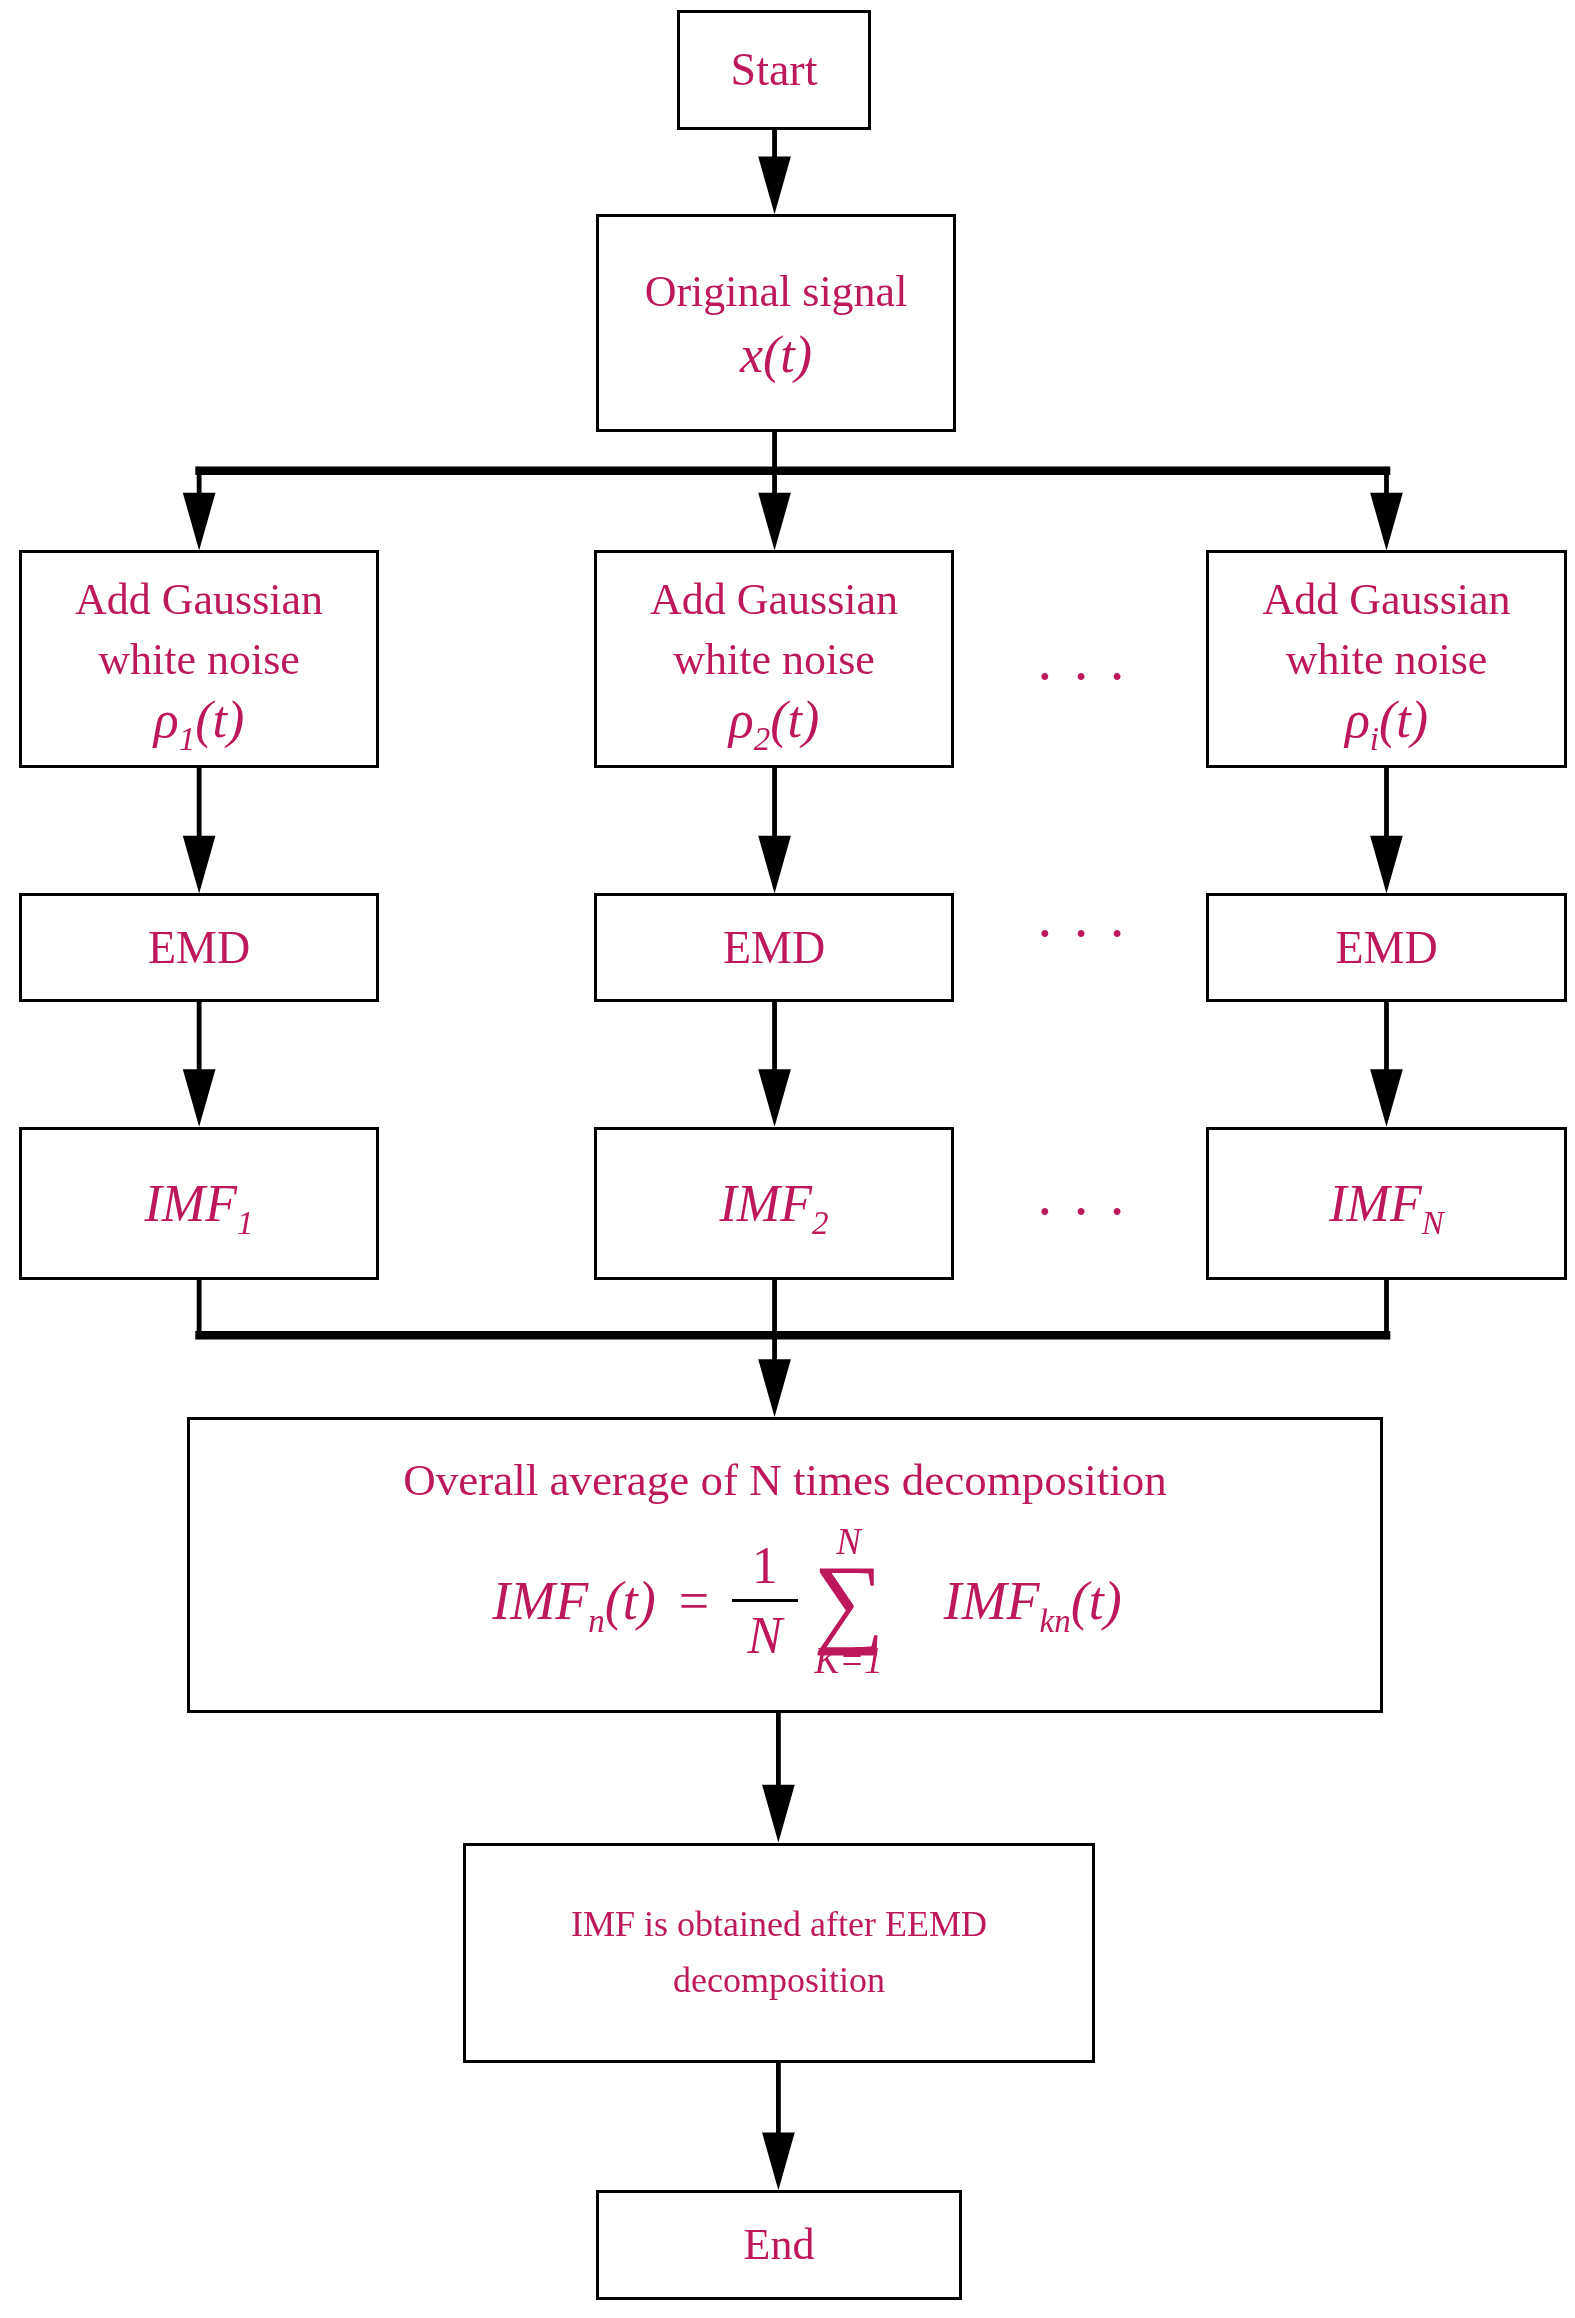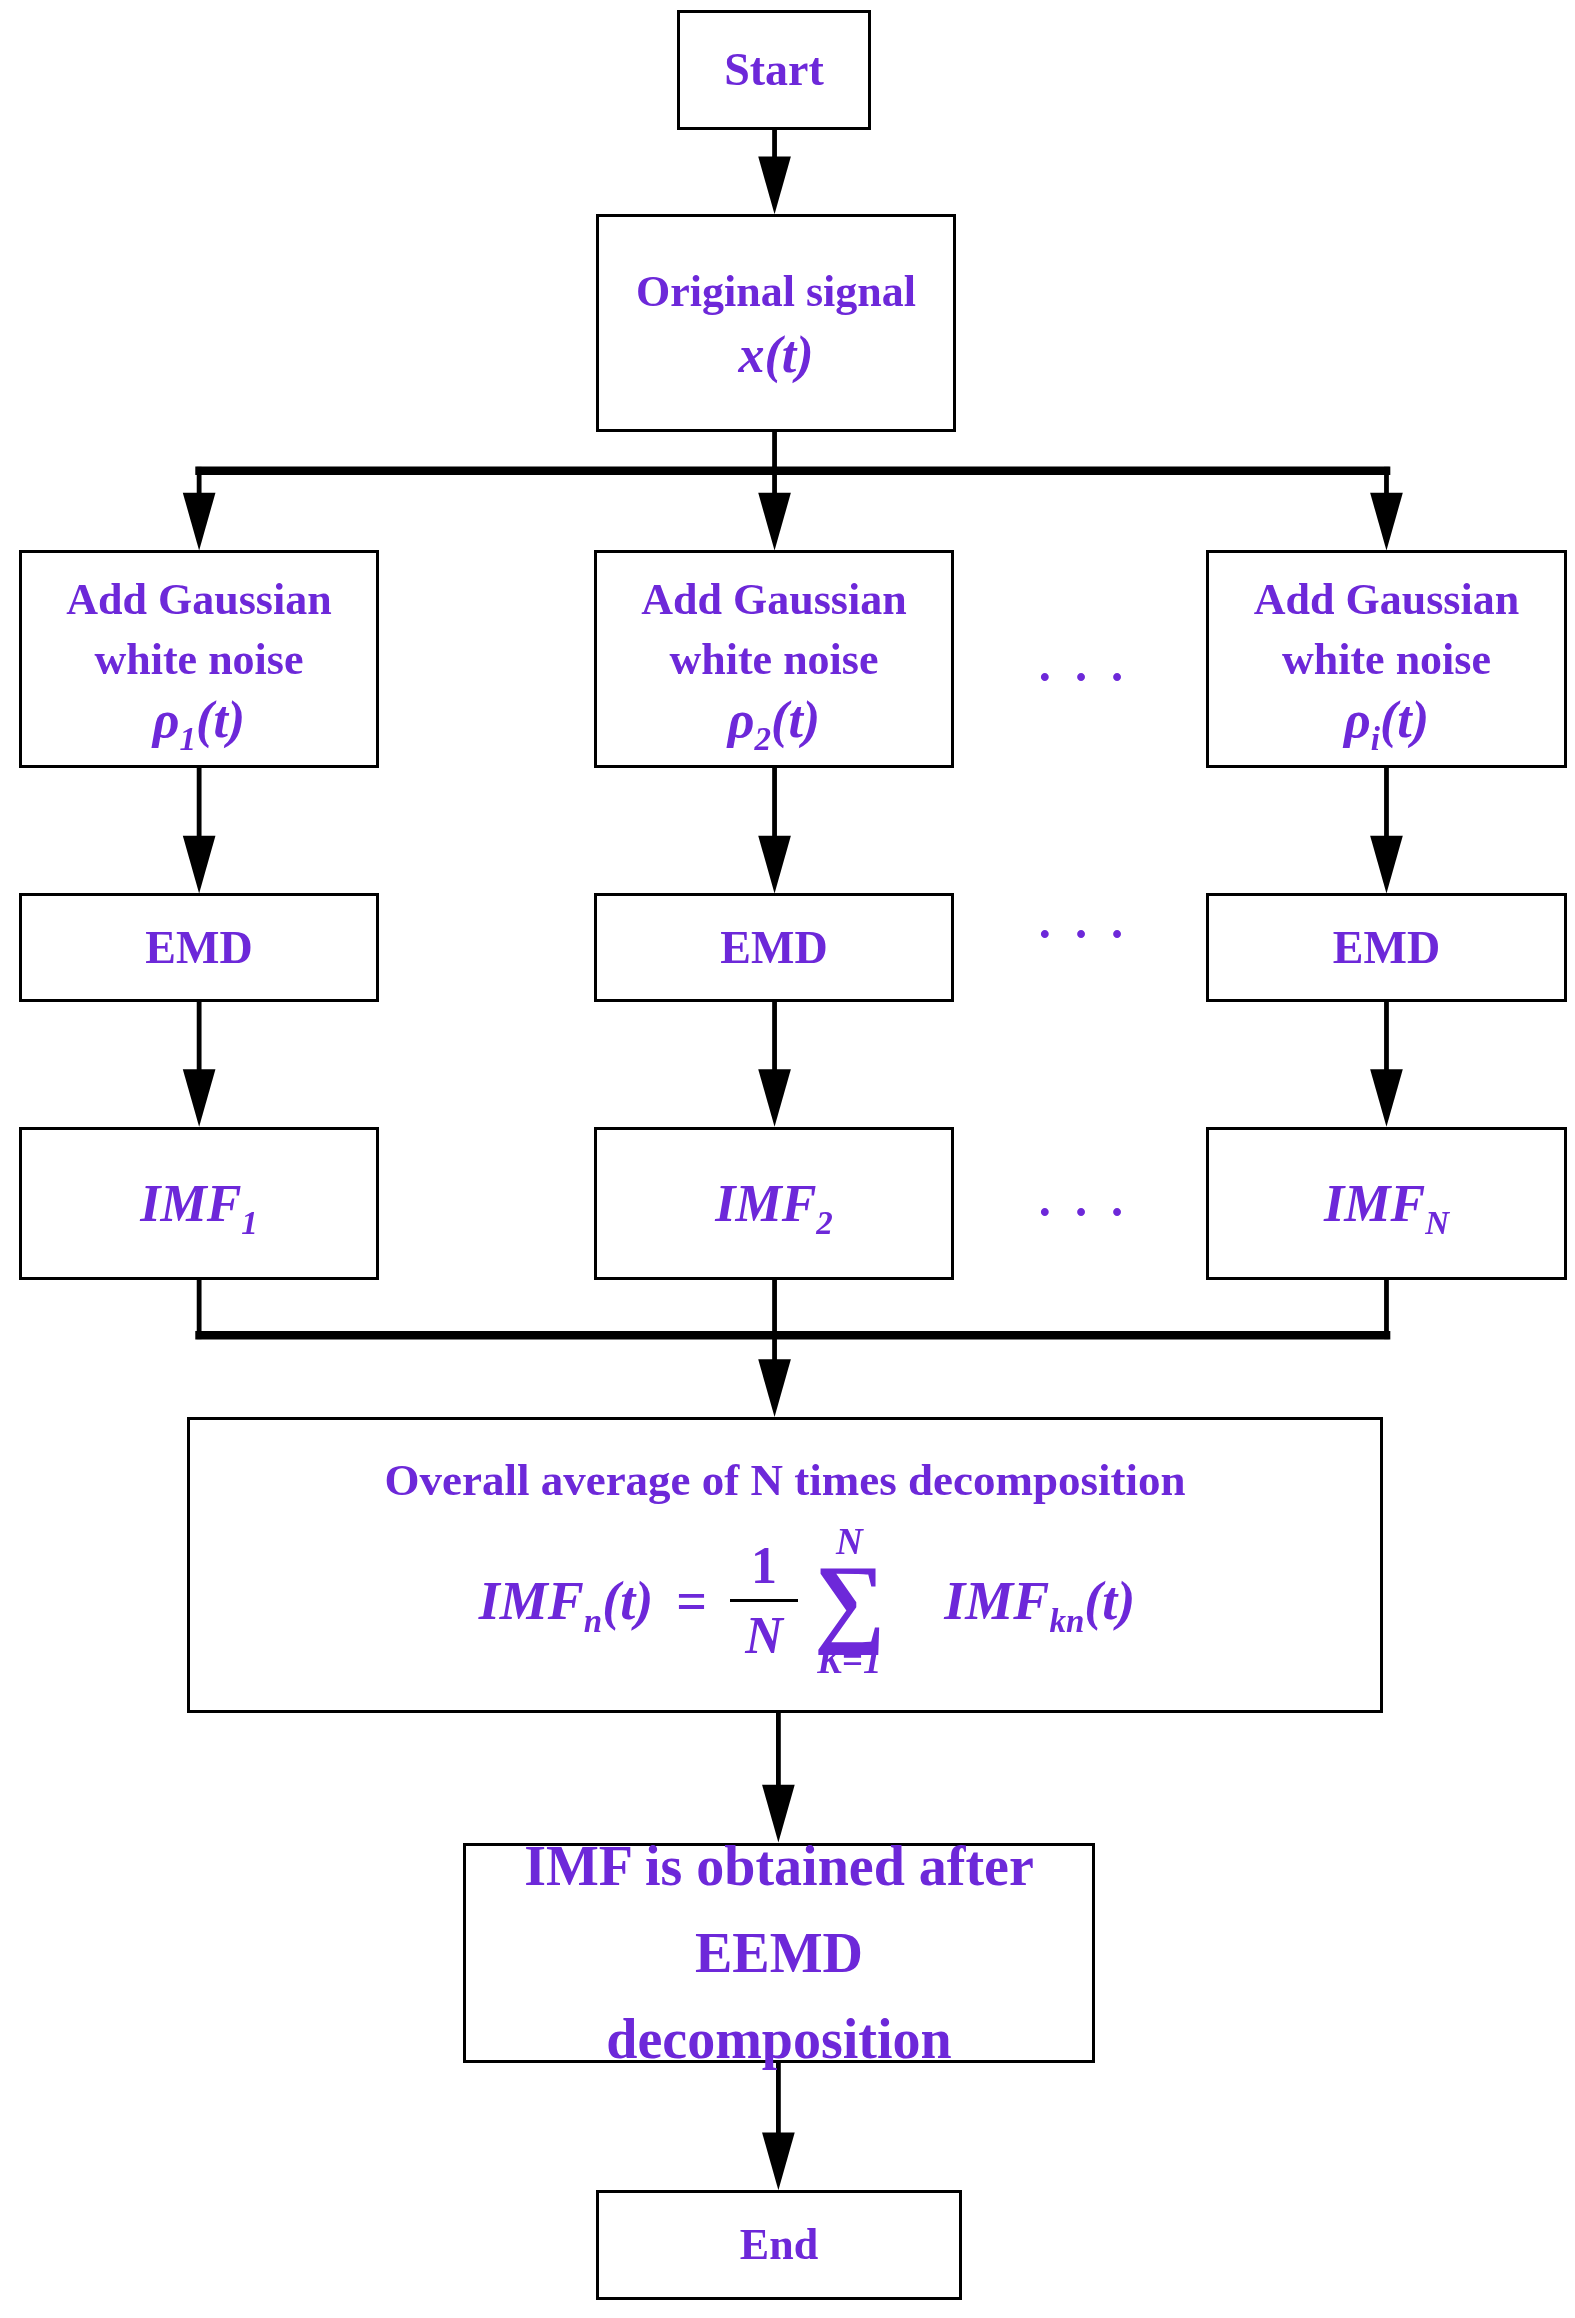--- a/index.html
+++ b/index.html
@@ -1,23 +1,22 @@
 <!DOCTYPE html>
 <html><head>
 <meta charset="utf-8">
 <style>
   html,body{margin:0;padding:0;background:#ffffff;}
   .canvas{
     position:relative;
     width:1576px;height:2318px;
     background:#ffffff;
     font-family:"Liberation Serif","DejaVu Serif",serif;
-    color:#6d28d9;
+    color:#be185d;
     overflow:hidden;
-    font-weight:bold;
   }
   svg.wires{position:absolute;left:0;top:0;width:1576px;height:2318px;}
   .box{
     position:absolute;
     border:3.8px solid #000;
     background:#fff;
     box-sizing:border-box;
     display:flex;flex-direction:column;
     align-items:center;justify-content:center;
     text-align:center;
@@ -42,21 +41,21 @@
   }
   .f56{font-size:54px;margin-left:44px;}
   .eq{font-size:54px;margin:0 13.4px;}
   .frac{display:inline-flex;flex-direction:column;align-items:center;line-height:1;}
   .frac .num{font-size:52px;padding:0 15.4px 7.7px 15.4px;}
   .frac .bar{width:100%;border-top:3.8px solid #000;height:0;}
   .frac .den{font-size:52px;font-style:italic;padding:7.7px 15.4px 0 15.4px;}
   .sumblk{display:inline-flex;flex-direction:column;align-items:center;line-height:1;margin:0 5.8px;}
   .sumblk .lim{font-size:37px;font-style:italic;}
   .sumblk .sig{font-size:100px;line-height:.82;}
-  .resultline{font-size:56px;line-height:1.55;}
+  .resultline{font-size:36px;line-height:1.55;}
 </style>
 </head>
 <body>
 
 <div class="canvas">
 
   <svg class="wires" viewBox="0 0 1640 2413">
 
     <g>
       <line x1="806" y1="131" x2="806" y2="178" stroke="#000" stroke-width="5"></line>

